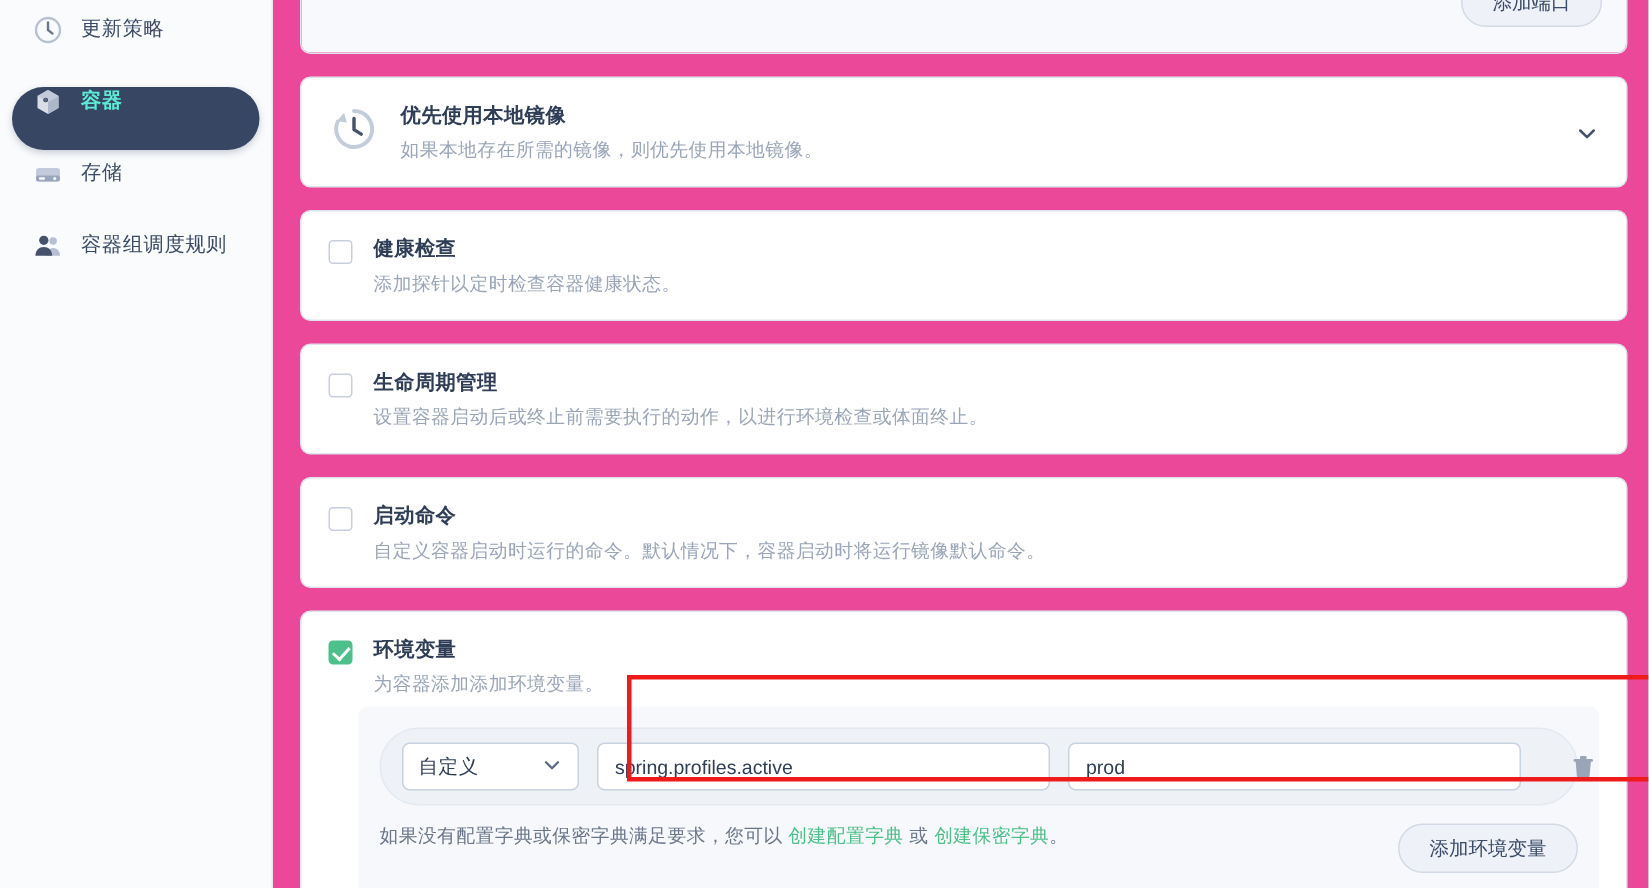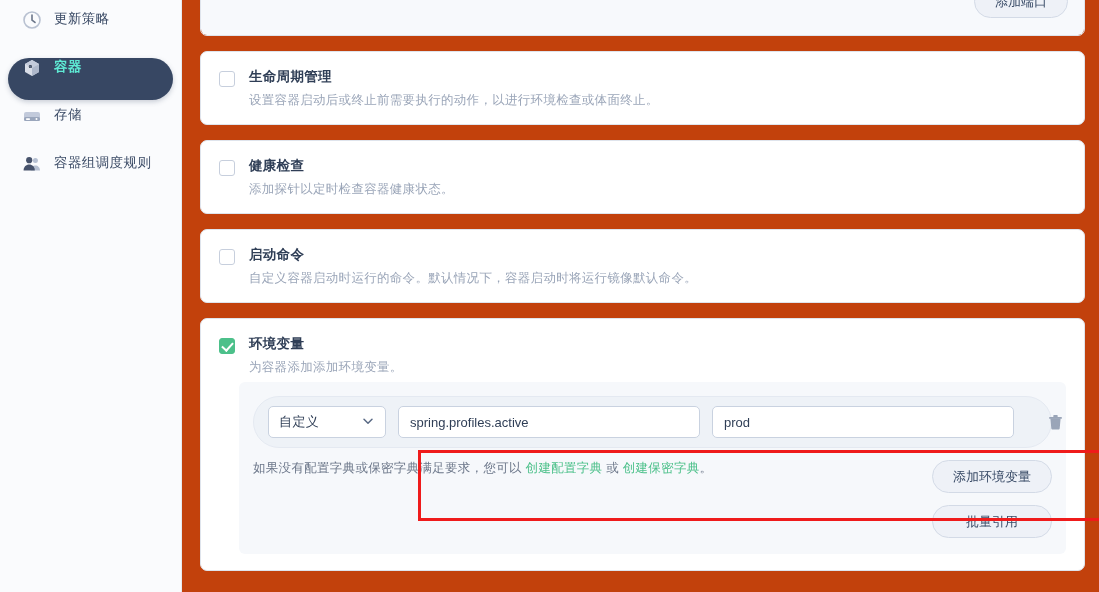--- a/index.html
+++ b/index.html
@@ -45,21 +45,21 @@
     background: #374763;
     box-shadow: 0 2px 5px rgba(55,71,99,.25);
   }
   .nav-item.active .nav-label { color: #5eead4; font-weight: bold; }
   .nav-ico { width: 20px; height: 20px; flex: 0 0 20px; display:block; }
 
   
   .main {
     flex: 1;
     height: 592px;
-    background: #c2410c;
+    background: #ec4899;
     padding: 0 14px 0 18px;
     position: relative;
     overflow: hidden;
   }
 
   .card {
     background: #ffffff;
     border: 1px solid #dfe4ec;
     border-radius: 7px;
     margin-bottom: 15px;
@@ -287,37 +287,57 @@
   </aside>
 
   <main class="main">
 
     <section class="card card-top">
       <div class="ports-strip">
         <button class="btn">添加端口</button>
       </div>
     </section>
 
+    <section class="card">
+      <div class="sec">
+        <span class="sec-icon-round">
+          <svg viewBox="0 0 34 34" width="34" height="34">
+            <path d="M17 5 A12 12 0 1 1 6.2 12" fill="none" stroke="#c3ccda" stroke-width="2.6" stroke-linecap="round"></path>
+            <path d="M10.4 6.2 L5.6 11.8 L12.2 12.6 Z" fill="#c3ccda"></path>
+            <path d="M17 10 L17 17.4 L21.8 20.4" fill="none" stroke="#46526b" stroke-width="2.3" stroke-linecap="round" stroke-linejoin="round"></path>
+          </svg>
+        </span>
+        <div class="sec-body">
+          <div class="sec-title">优先使用本地镜像</div>
+          <div class="sec-desc">如果本地存在所需的镜像，则优先使用本地镜像。</div>
+        </div>
+        <span class="chevron">
+          <svg viewBox="0 0 16 16" width="16" height="16">
+            <path d="M3.5 6 L8 10.4 L12.5 6" fill="none" stroke="#46526b" stroke-width="1.7" stroke-linecap="round" stroke-linejoin="round"></path>
+          </svg>
+        </span>
+      </div>
+    </section>
+
+    <section class="card">
+      <div class="sec">
+        <span class="cbx"></span>
+        <div class="sec-body">
+          <div class="sec-title">健康检查</div>
+          <div class="sec-desc">添加探针以定时检查容器健康状态。</div>
+        </div>
+      </div>
+    </section>
 
     <section class="card">
       <div class="sec">
         <span class="cbx"></span>
         <div class="sec-body">
           <div class="sec-title">生命周期管理</div>
           <div class="sec-desc">设置容器启动后或终止前需要执行的动作，以进行环境检查或体面终止。</div>
-        </div>
-      </div>
-    </section>
-
-    <section class="card">
-      <div class="sec">
-        <span class="cbx"></span>
-        <div class="sec-body">
-          <div class="sec-title">健康检查</div>
-          <div class="sec-desc">添加探针以定时检查容器健康状态。</div>
         </div>
       </div>
     </section>
 
     <section class="card">
       <div class="sec">
         <span class="cbx"></span>
         <div class="sec-body">
           <div class="sec-title">启动命令</div>
           <div class="sec-desc">自定义容器启动时运行的命令。默认情况下，容器启动时将运行镜像默认命令。</div>

